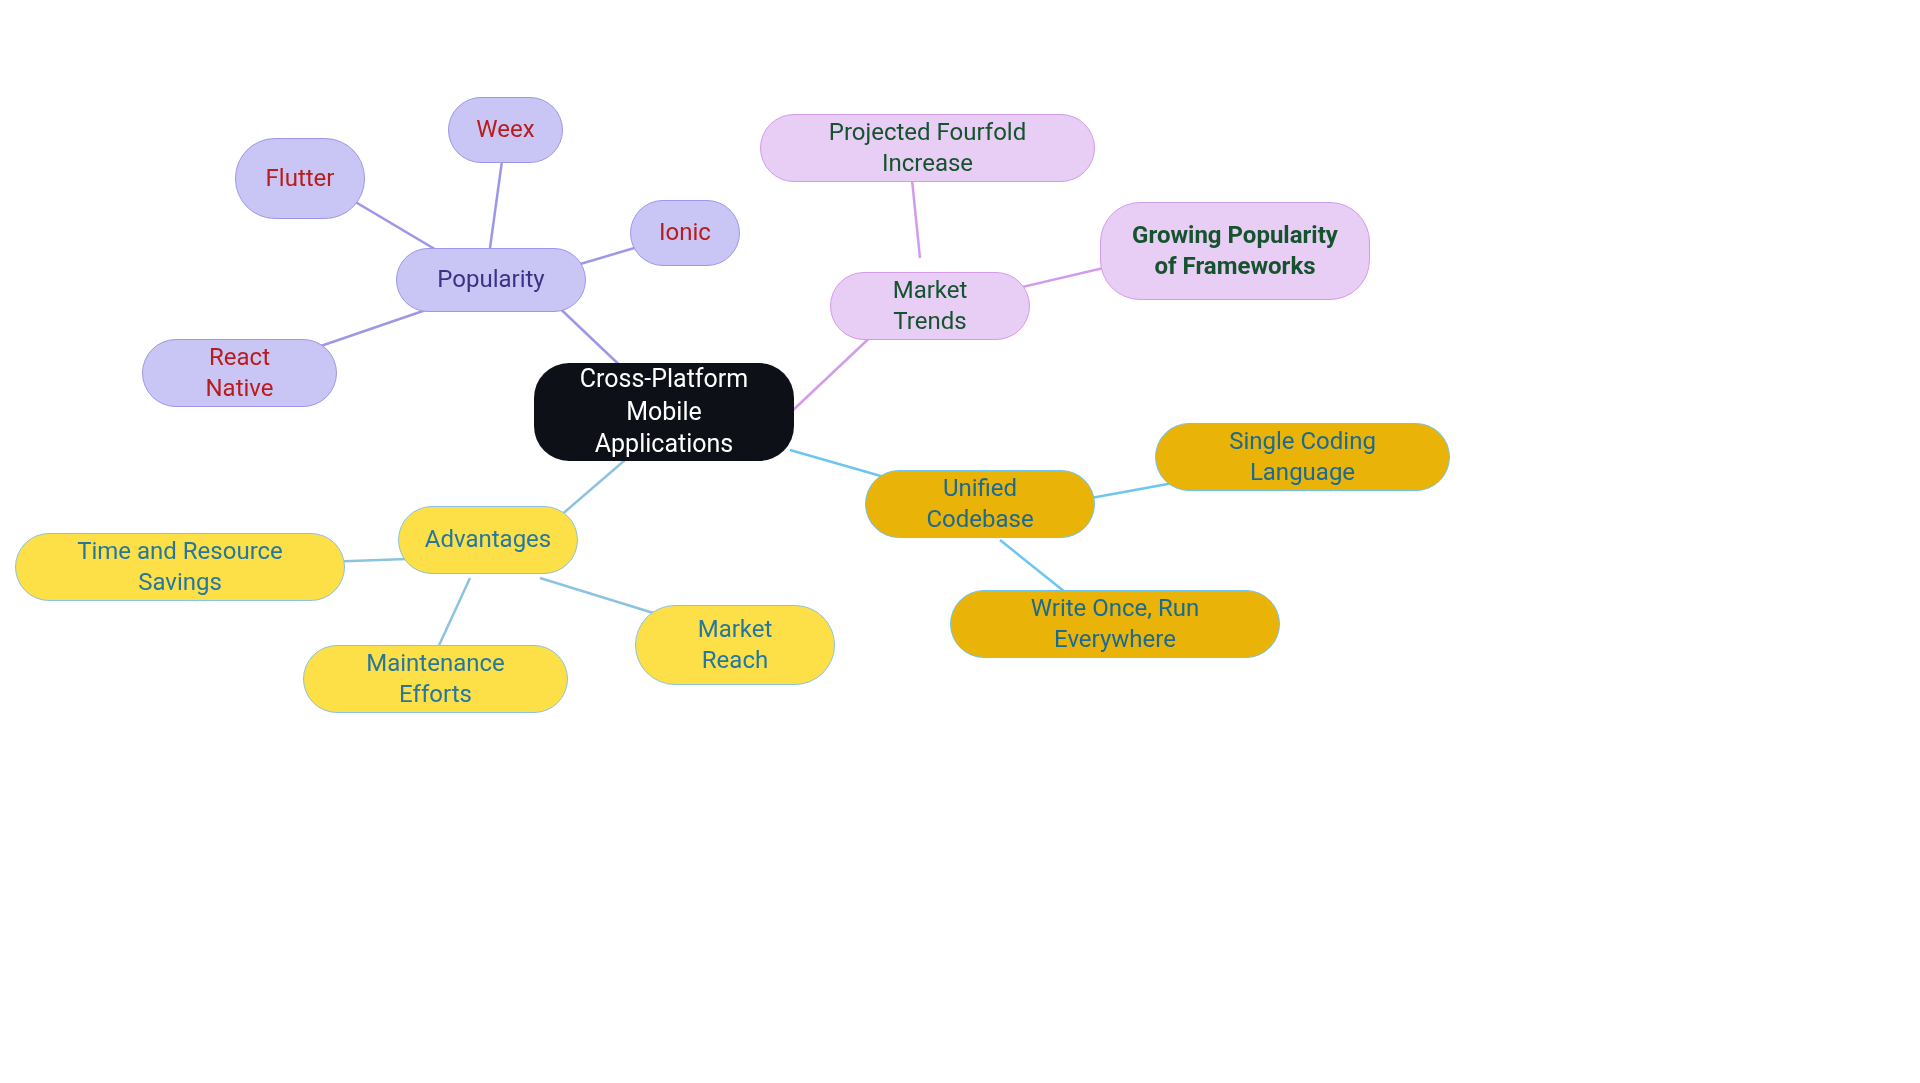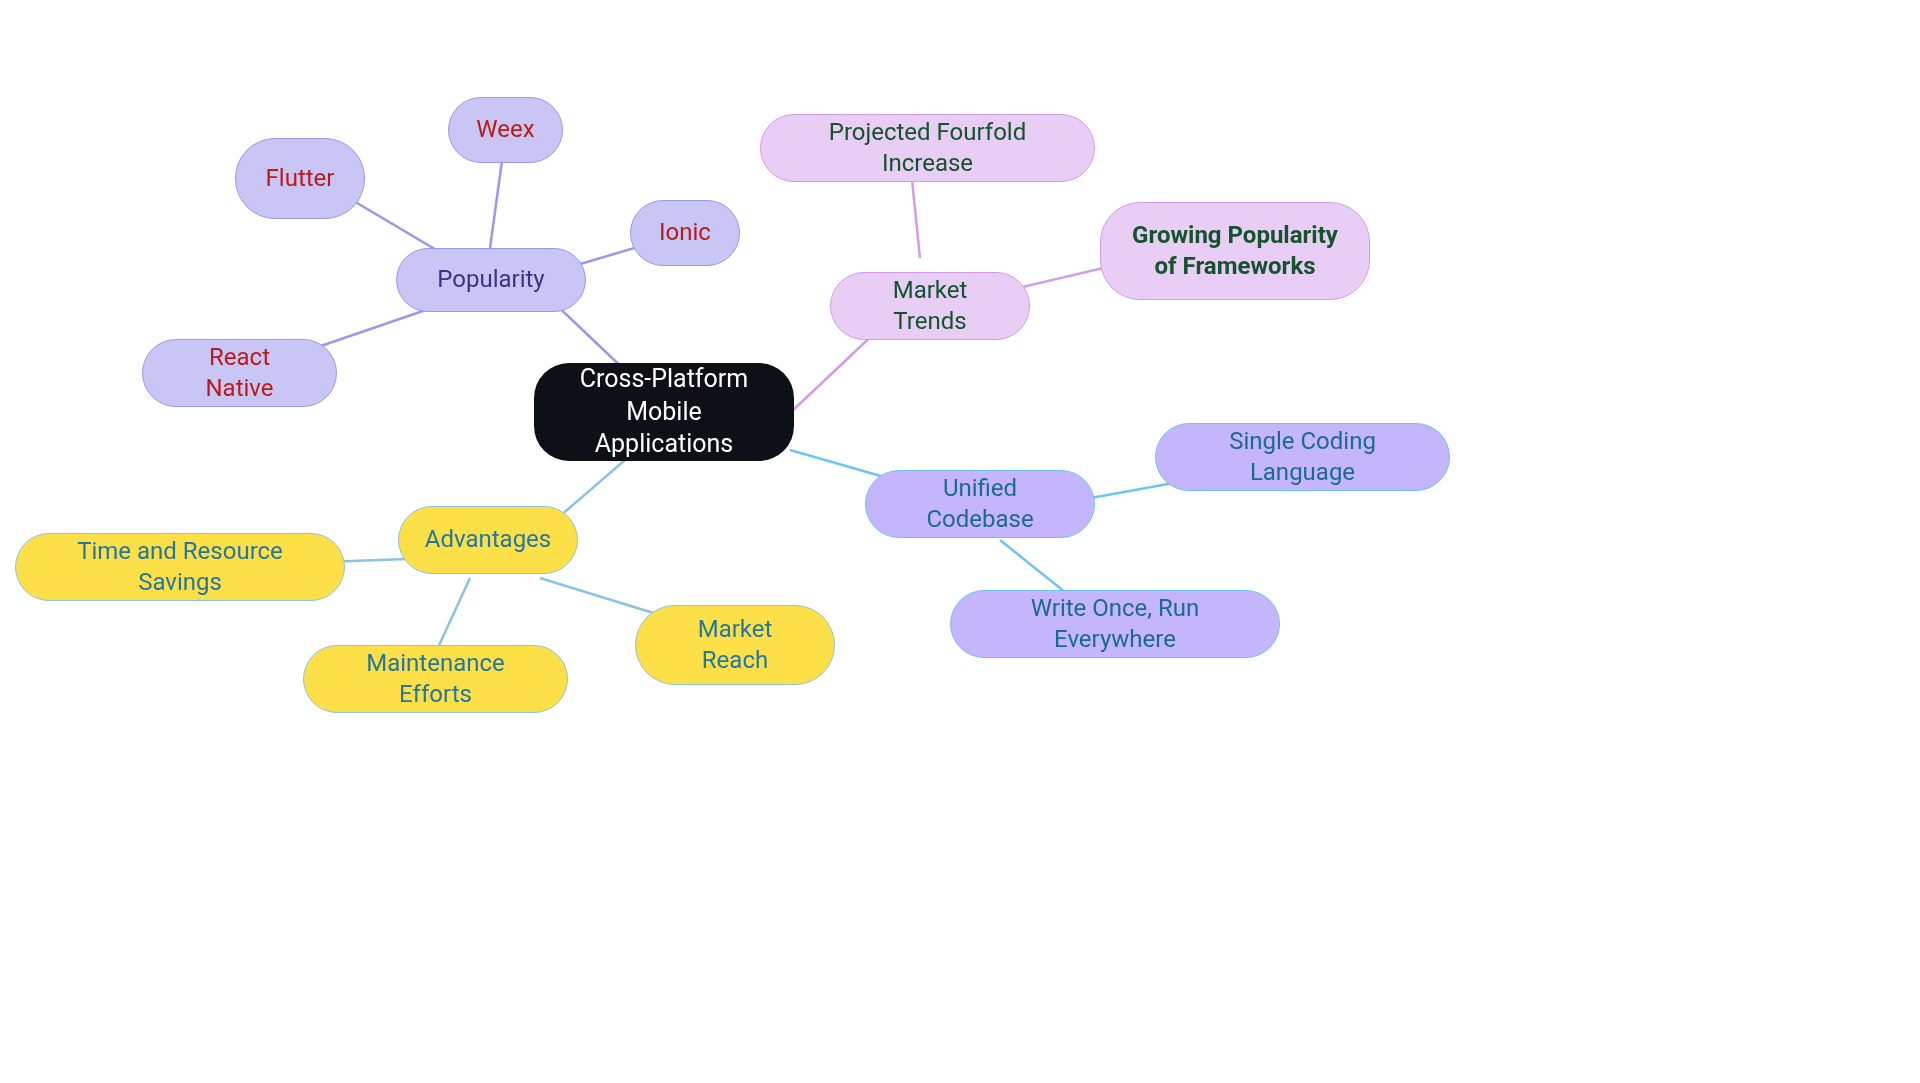--- a/index.html
+++ b/index.html
@@ -57,21 +57,21 @@
       background: #e8cdf5;
       border-color: #d39bec;
       color: #14532d;
     }
     .node.blue-light {
       background: #fde047;
       border-color: #8cc3e0;
       color: #2577a0;
     }
     .node.blue-sky {
-      background: #c4b5fd;
+      background: #eab308;
       border-color: #6ec5ef;
       color: #1b6a92;
     }
   </style>
 </head>
 <body>
 
 <svg class="connections">
 
   <line x1="670" y1="413" x2="530" y2="280" stroke="#9d97e8" stroke-width="2.5"></line>

